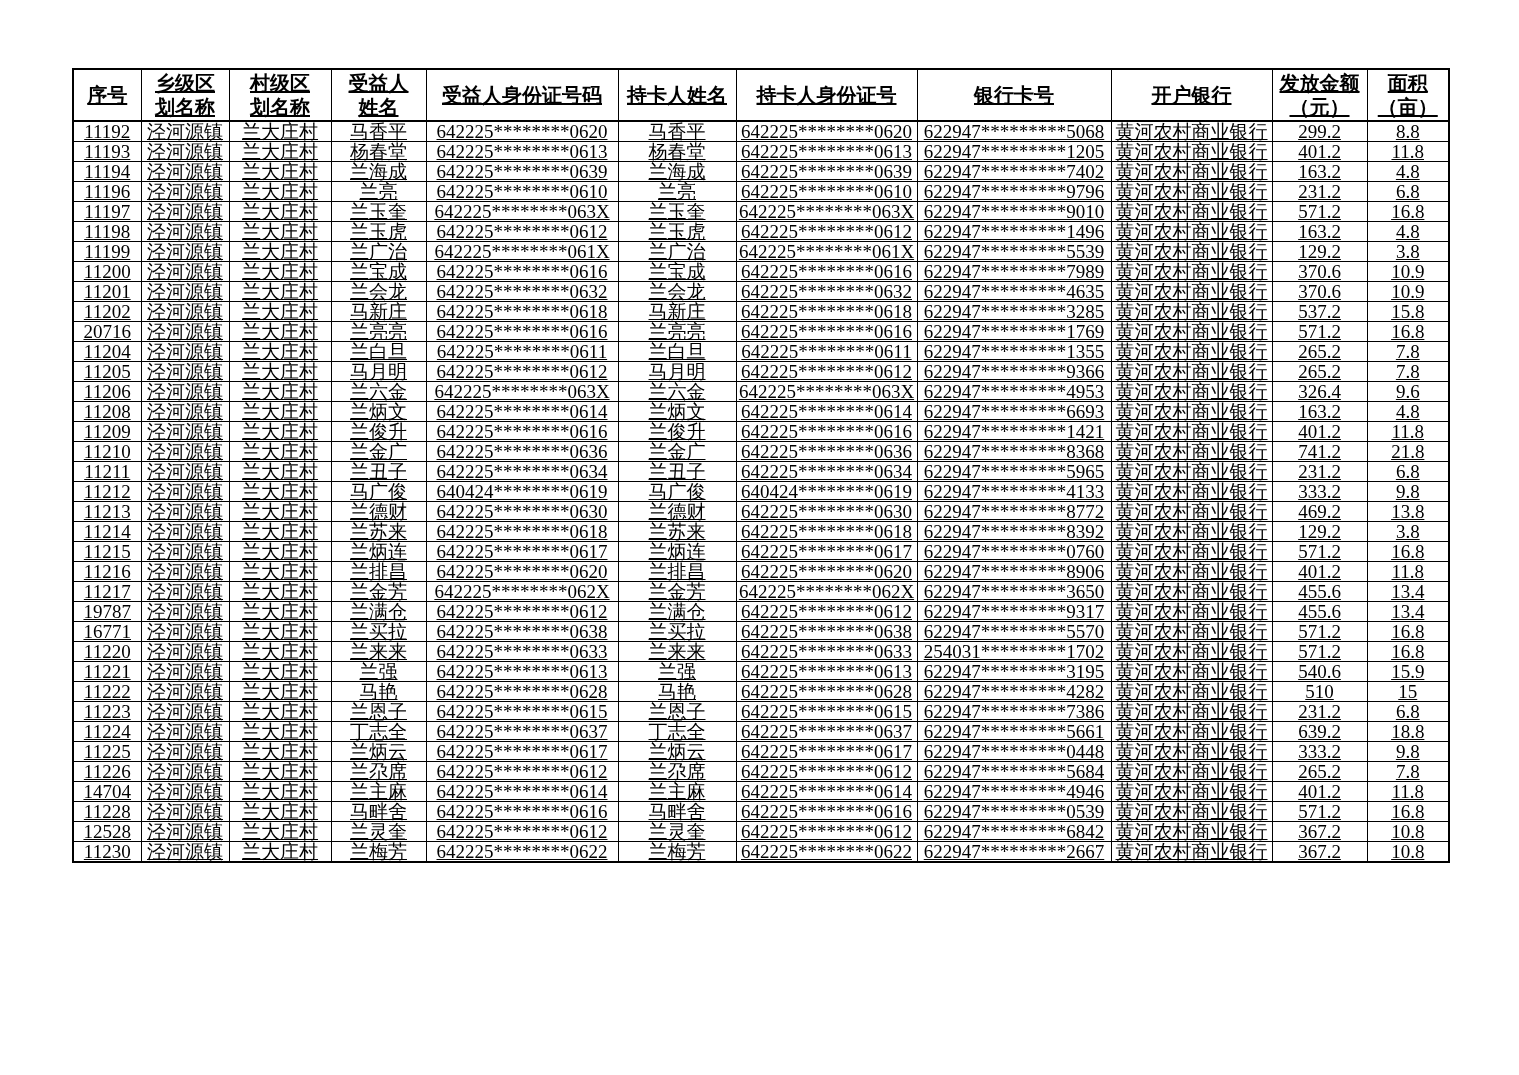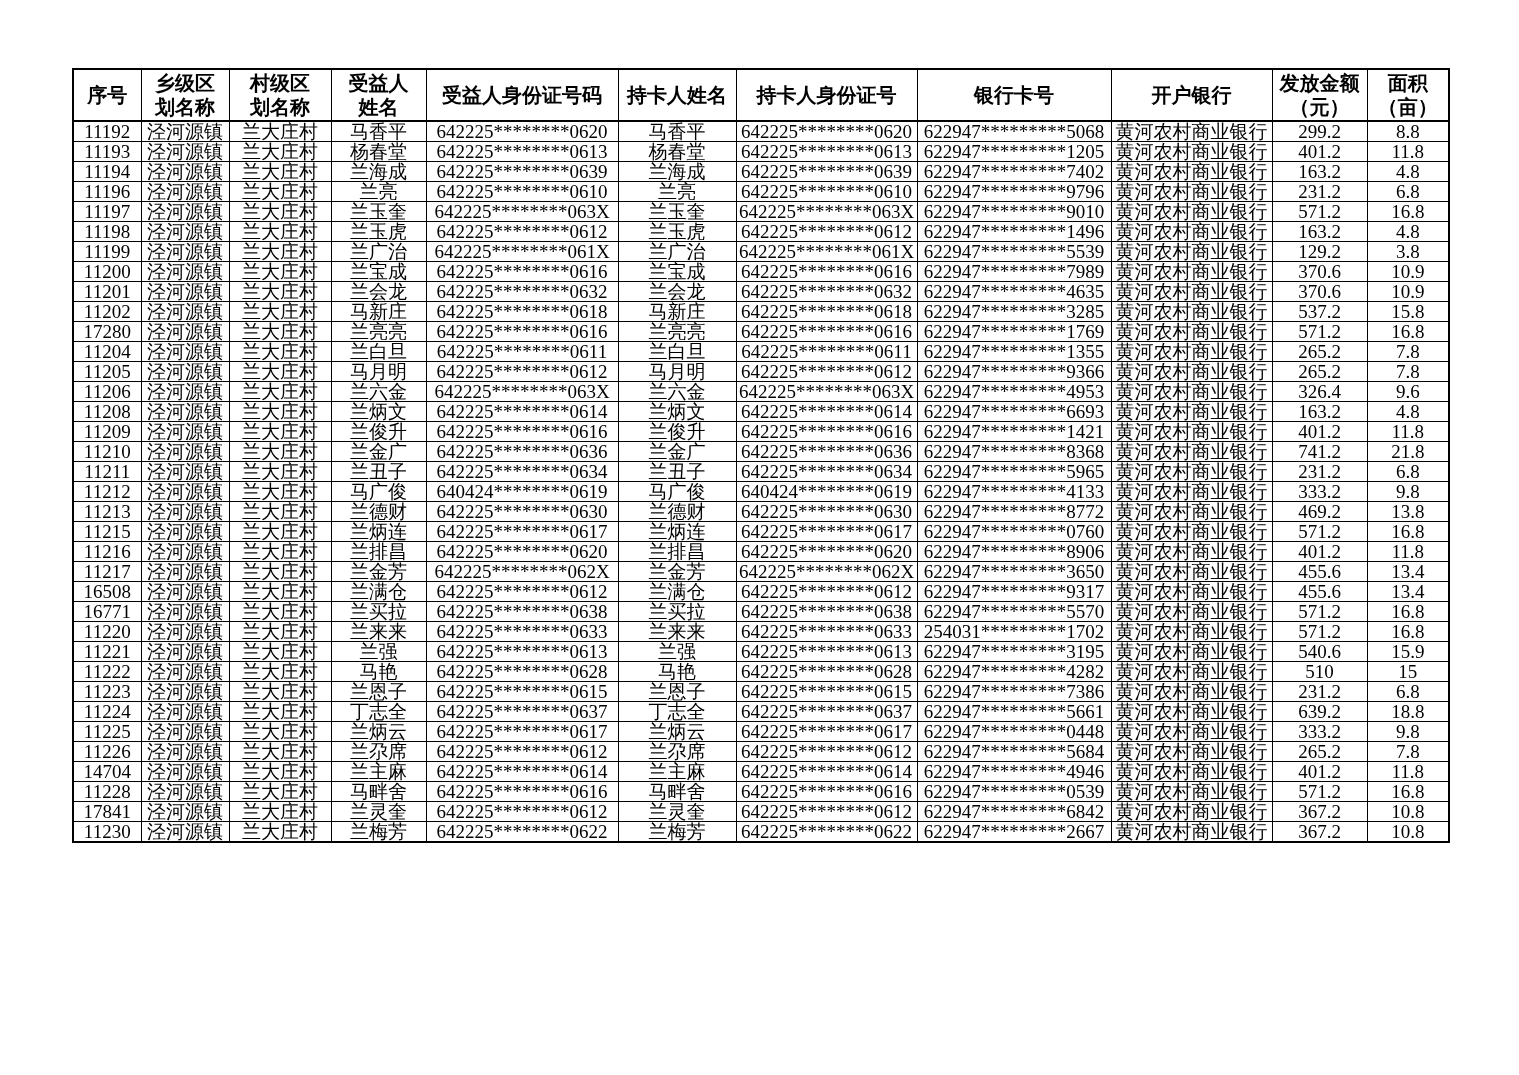--- a/index.html
+++ b/index.html
@@ -18,20 +18,21 @@
     position: absolute;
     left: 72px;
     top: 68px;
   }
   table.grid {
     border-collapse: collapse;
     table-layout: fixed;
     width: 1376px;
     height: 690px;
     border: 2px solid #000;
+    text-decoration: underline;
   }
   table.grid th, table.grid td {
     border: 1px solid #000;
     padding: 0;
     text-align: center;
     vertical-align: middle;
     overflow: hidden;
   }
   table.grid thead tr { height: 52px; }
   table.grid th {
@@ -222,21 +223,21 @@
           <td>马新庄</td>
           <td>642225********0618</td>
           <td>马新庄</td>
           <td>642225********0618</td>
           <td>622947*********3285</td>
           <td>黄河农村商业银行</td>
           <td>537.2</td>
           <td>15.8</td>
         </tr>
         <tr>
-          <td>17280</td>
+          <td>20716</td>
           <td>泾河源镇</td>
           <td>兰大庄村</td>
           <td>兰亮亮</td>
           <td>642225********0616</td>
           <td>兰亮亮</td>
           <td>642225********0616</td>
           <td>622947*********1769</td>
           <td>黄河农村商业银行</td>
           <td>571.2</td>
           <td>16.8</td>
@@ -352,20 +353,33 @@
           <td>兰德财</td>
           <td>642225********0630</td>
           <td>兰德财</td>
           <td>642225********0630</td>
           <td>622947*********8772</td>
           <td>黄河农村商业银行</td>
           <td>469.2</td>
           <td>13.8</td>
         </tr>
         <tr>
+          <td>11214</td>
+          <td>泾河源镇</td>
+          <td>兰大庄村</td>
+          <td>兰苏来</td>
+          <td>642225********0618</td>
+          <td>兰苏来</td>
+          <td>642225********0618</td>
+          <td>622947*********8392</td>
+          <td>黄河农村商业银行</td>
+          <td>129.2</td>
+          <td>3.8</td>
+        </tr>
+        <tr>
           <td>11215</td>
           <td>泾河源镇</td>
           <td>兰大庄村</td>
           <td>兰炳连</td>
           <td>642225********0617</td>
           <td>兰炳连</td>
           <td>642225********0617</td>
           <td>622947*********0760</td>
           <td>黄河农村商业银行</td>
           <td>571.2</td>
@@ -391,21 +405,21 @@
           <td>兰金芳</td>
           <td>642225********062X</td>
           <td>兰金芳</td>
           <td>642225********062X</td>
           <td>622947*********3650</td>
           <td>黄河农村商业银行</td>
           <td>455.6</td>
           <td>13.4</td>
         </tr>
         <tr>
-          <td>16508</td>
+          <td>19787</td>
           <td>泾河源镇</td>
           <td>兰大庄村</td>
           <td>兰满仓</td>
           <td>642225********0612</td>
           <td>兰满仓</td>
           <td>642225********0612</td>
           <td>622947*********9317</td>
           <td>黄河农村商业银行</td>
           <td>455.6</td>
           <td>13.4</td>
@@ -534,21 +548,21 @@
           <td>马畔舍</td>
           <td>642225********0616</td>
           <td>马畔舍</td>
           <td>642225********0616</td>
           <td>622947*********0539</td>
           <td>黄河农村商业银行</td>
           <td>571.2</td>
           <td>16.8</td>
         </tr>
         <tr>
-          <td>17841</td>
+          <td>12528</td>
           <td>泾河源镇</td>
           <td>兰大庄村</td>
           <td>兰灵奎</td>
           <td>642225********0612</td>
           <td>兰灵奎</td>
           <td>642225********0612</td>
           <td>622947*********6842</td>
           <td>黄河农村商业银行</td>
           <td>367.2</td>
           <td>10.8</td>

